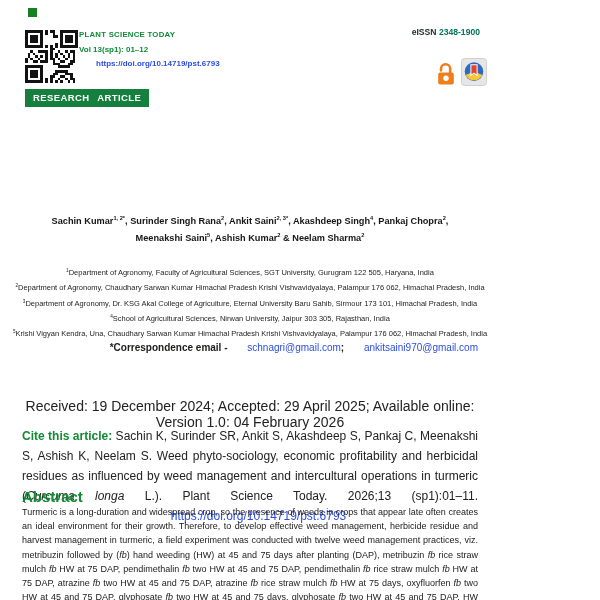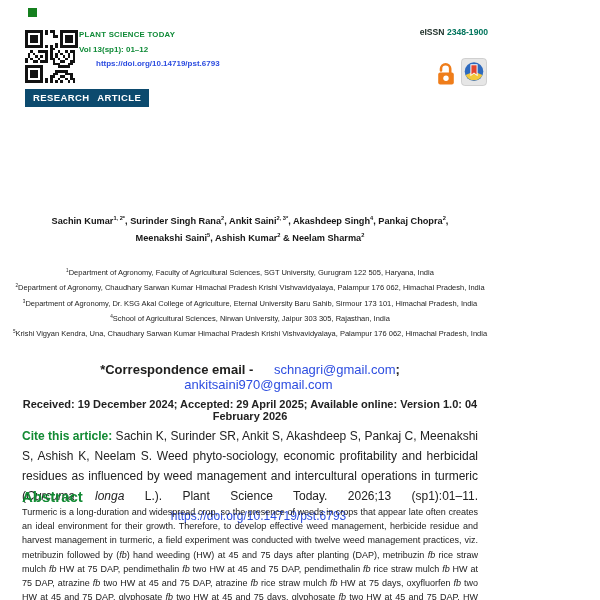--- a/index.html
+++ b/index.html
@@ -9,37 +9,37 @@
   sup{font-size:62%;line-height:0;vertical-align:super;}
   a{text-decoration:none;color:#2d4de0;cursor:pointer;padding-left:17px;}
 
   .pub-mark{left:28px;top:8px;width:9px;height:9px;background:#15801f;}
   .qr{left:25px;top:30px;width:53px;height:53px;}
   .qr svg{width:53px;height:53px;display:block;}
   .jmeta{left:79px;top:28px;font-size:8px;font-weight:bold;line-height:14.5px;}
   .jmeta .journal{color:#0f8a37;font-size:7.8px;letter-spacing:.25px;}
   .jmeta .volume{color:#0f8a37;}
   .jmeta .doi a{color:#2d4de0;}
-  .eissn{right:12px;top:27px;font-size:8.6px;font-weight:bold;}
+  .eissn{right:20px;top:27px;font-size:8.6px;font-weight:bold;}
   .eissn .lab{color:#20302a;}
   .eissn .val{color:#00745c;}
   .oa{right:44px;top:60px;width:20px;height:27px;}
   .cm{right:13px;top:58px;width:26px;height:28px;}
-  .badge{left:25px;top:89px;background:#0c4a6e;color:#ffffff;font-size:9.5px;font-weight:bold;
+  .badge{left:25px;top:89px;background:#15803d;color:#ffffff;font-size:9.5px;font-weight:bold;
          padding:3px 8px 4px;letter-spacing:.4px;word-spacing:5px;}
   .title{left:20px;right:20px;top:112px;text-align:center;color:#0b6e21;
          font-size:17.5px;line-height:27.5px;font-weight:bold;}
   .title em{font-style:italic;}
   .authors{left:46px;right:46px;top:213px;text-align:center;font-weight:bold;
            font-size:9.2px;line-height:16.5px;color:#161616;}
   .affils{left:10px;right:10px;top:265px;text-align:center;font-size:7.5px;
           line-height:15.3px;color:#242424;}
-  .corr{left:22px;right:22px;top:362px;text-align:center;font-size:13px;font-weight:bold;color:#20201f;}
+  .corr{left:22px;right:22px;top:342px;text-align:right;font-size:10px;font-weight:bold;color:#20201f;}
   .corr a{font-weight:normal;}
-  .dates{left:22px;right:22px;top:398px;text-align:center;font-size:11px;font-weight:bold;color:#222;}
+  .dates{left:22px;right:22px;top:398px;text-align:center;font-size:14px;font-weight:normal;color:#222;}
   .cite{left:22px;right:22px;top:426px;font-size:12px;line-height:20px;
         text-align:justify;text-align-last:center;color:#222;}
   .cite .cite-label{color:#128a33;font-weight:bold;}
   .cite em{font-style:italic;}
   .abs-h{left:22px;top:488px;font-size:15px;font-weight:bold;color:#128a33;}
   .abstract{left:22px;right:22px;top:505px;font-size:9px;line-height:14.2px;
             text-align:justify;color:#1a1a1a;}
   .abstract em{}
 </style>
 </head>

